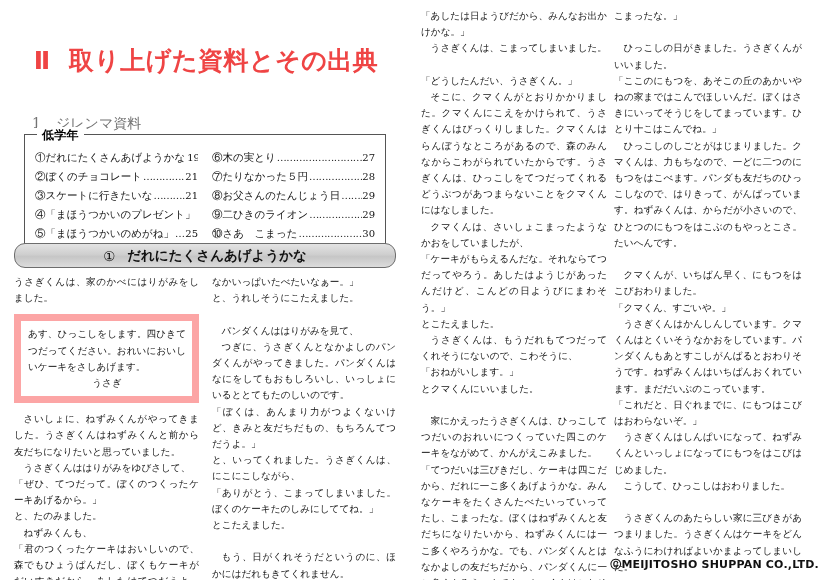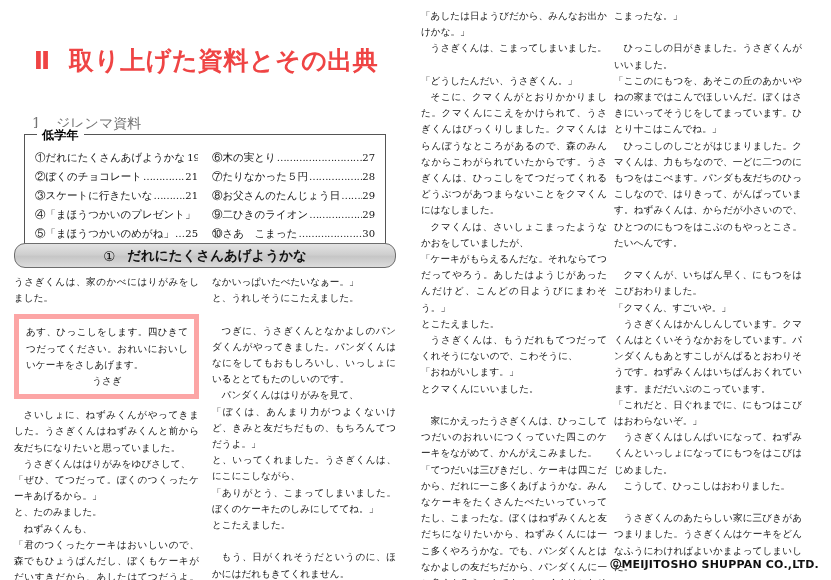--- a/index.html
+++ b/index.html
@@ -146,21 +146,21 @@
   .col p.indent { text-indent: 1em; }
   .col p.blank { height: 16.2px; }
 
   #col1 { left: 14px;  top: 274px; width: 185px; }
   #col2 { left: 212px; top: 274px; width: 184px; }
   #col3 { left: 421px; top: 8px;   width: 186px; }
   #col4 { left: 614px; top: 8px;   width: 188px; }
 
   
   .letter-box {
-    border: 5px solid #fca5a5;
+    border: 7px solid #fca5a5;
     box-sizing: border-box;
     padding: 5px 6px 5px 7px;
     margin: 8px 0 8px 0;
     font-size: 9.6px;
     line-height: 16.2px;
   }
   .letter-box p { margin: 0; }
   .letter-sign {
     display: block;
     text-align: center;
@@ -273,22 +273,22 @@
           <p class="indent">ねずみくんも、</p>
           <p>「君のつくったケーキはおいしいので、森でもひょうばんだし、ぼくもケーキがだいすきだから、あしたはてつだうよ。たのしみだなー。お</p>
         </div>
     </div>
   </div>
 
   <div class="col" id="col2">
       <p>なかいっぱいたべたいなぁー。」</p>
       <p>と、うれしそうにこたえました。</p>
       <p class="blank">&nbsp;</p>
+      <p class="indent">パンダくんははりがみを見て、</p>
       <p class="indent">つぎに、うさぎくんとなかよしのパンダくんがやってきました。パンダくんはなにをしてもおもしろいし、いっしょにいるととてもたのしいのです。</p>
-      <p class="indent">パンダくんははりがみを見て、</p>
       <p>「ぼくは、あんまり力がつよくないけど、きみと友だちだもの、もちろんてつだうよ。」</p>
       <p>と、いってくれました。うさぎくんは、にこにこしながら、</p>
       <p>「ありがとう、こまってしまいました。ぼくのケーキたのしみにしててね。」</p>
       <p>とこたえました。</p>
       <p class="blank">&nbsp;</p>
       <p class="indent">もう、日がくれそうだというのに、ほかにはだれもきてくれません。</p>
     </div>
 
   <div class="col" id="col3">
       <p>「あしたは日ようびだから、みんなお出かけかな。」</p>

